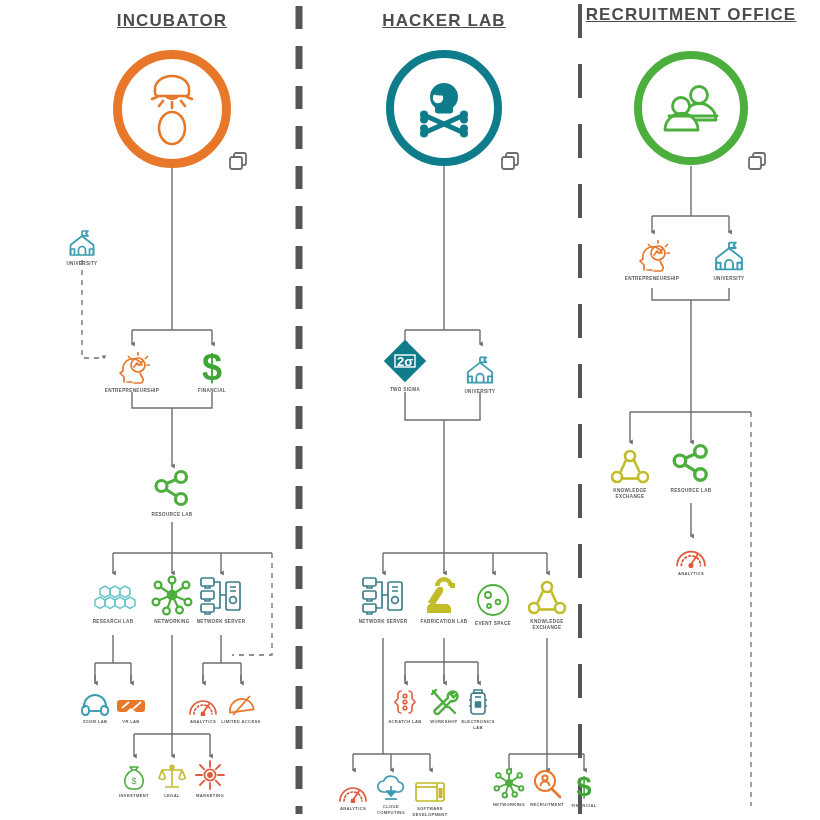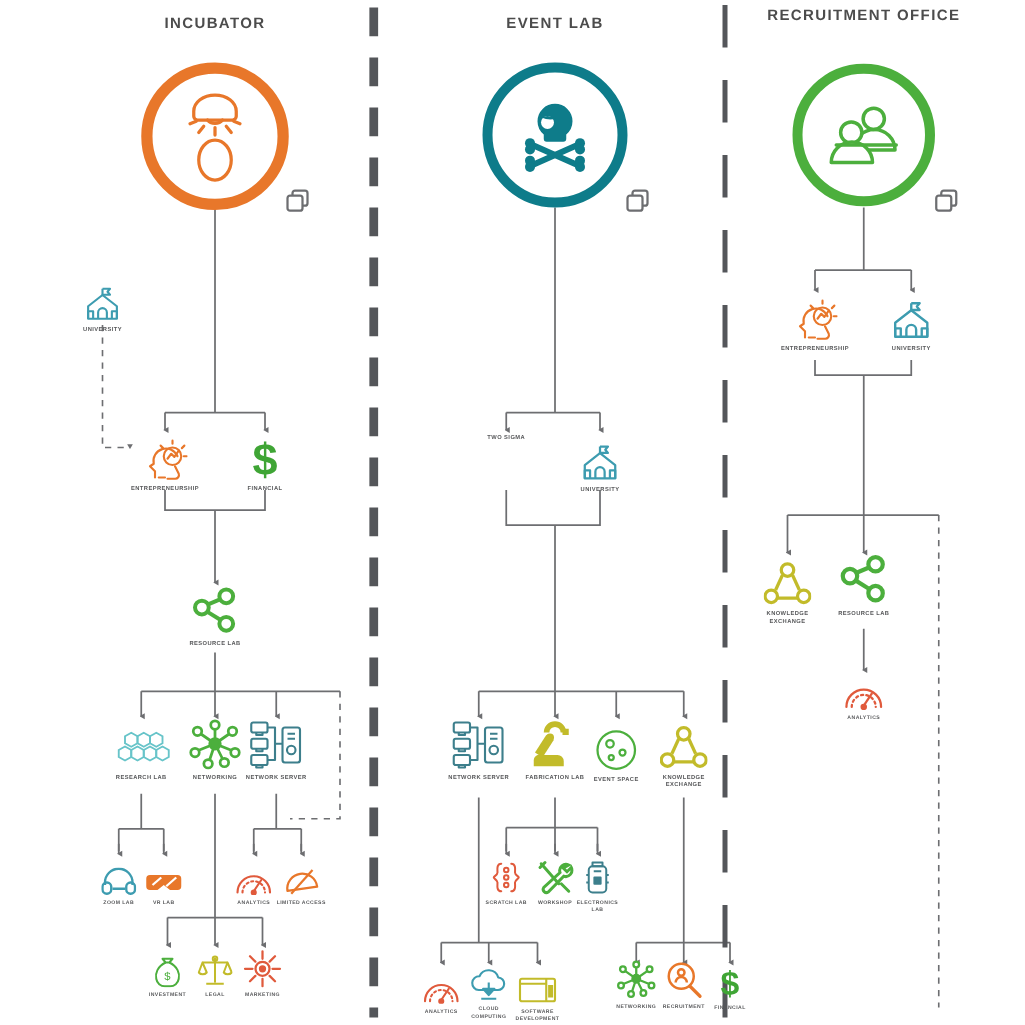--- a/index.html
+++ b/index.html
@@ -1,22 +1,22 @@
 <!DOCTYPE html>
 <html><head>
 <meta charset="utf-8">
 <style>
   html,body{margin:0;padding:0;background:#ffffff;}
   body{width:820px;height:820px;font-family:"Liberation Sans",sans-serif;color:#4a4a4a;overflow:hidden;}
   #stage{position:relative;width:820px;height:820px;}
   svg#canvas{position:absolute;left:0;top:0;width:820px;height:820px;}
 
   .col-title{
-    position:absolute;font-size:12px;letter-spacing:1.1px;font-weight:700;
-    color:#4c4c4c;text-align:right;white-space:nowrap;transform:translateX(-50%);
+    position:absolute;font-size:17px;letter-spacing:1.1px;font-weight:700;
+    color:#4c4c4c;text-align:right;white-space:nowrap;transform:translateX(-50%);text-decoration:underline;
   }
   .hub{
     position:absolute;border-radius:50%;background:#fff;box-sizing:border-box;
     display:flex;align-items:center;justify-content:center;transform:translate(-50%,-50%);
   }
   .dupicon{position:absolute;transform:translate(-50%,-50%);}
 
   .node{position:absolute;transform:translateX(-50%);text-align:center;width:120px;}
   .node .glyph{height:40px;display:flex;align-items:flex-end;justify-content:center;}
   .node .lbl{
@@ -112,21 +112,21 @@
       <path d="M751 412 L751 806"></path>
     </g>
 
     <g stroke-linecap="butt" fill="none">
       <path d="M299 6 L299 814" stroke="#54565A" stroke-width="7" stroke-dasharray="23 17"></path>
       <path d="M580 4 L580 814" stroke="#54565A" stroke-width="4" stroke-dasharray="34 26"></path>
     </g>
   </svg>
 
   <div class="col-title" style="left:172px;top:11px">INCUBATOR</div>
-  <div class="col-title" style="left:444px;top:11px">EVENT LAB</div>
+  <div class="col-title" style="left:444px;top:11px">HACKER LAB</div>
   <div class="col-title" style="left:691px;top:5px">RECRUITMENT OFFICE</div>
 
   <div class="hub" style="left:172px;top:109px;width:118px;height:118px;border:9px solid #E8772A">
     <svg width="62" height="76" viewBox="0 0 62 76">
       <g fill="none" stroke="#E8772A" stroke-width="2.6" stroke-linecap="round" stroke-linejoin="round">
         <path d="M14 18 a17 13 0 0 1 34 0 v4 a3 3 0 0 1 -3 3 h-28 a3 3 0 0 1 -3 -3 z"></path>
         <path d="M25 25 a7 5.5 0 0 0 12 0"></path>
         <path d="M22 30 l-4 5 M31 31 l0 6 M40 30 l4 5 M16 26 l-5 2 M46 26 l5 2"></path>
         <ellipse cx="31" cy="57" rx="13" ry="16"></ellipse>
       </g>
@@ -383,20 +383,27 @@
         <path d="M15 1 v6 M15 23 v6 M1 15 h6 M23 15 h6 M5 5 l4.3 4.3 M20.7 20.7 l4.3 4.3 M25 5 l-4.3 4.3 M9.3 20.7 L5 25"></path>
         <circle cx="15" cy="15" r="5.6"></circle>
             <circle cx="15" cy="15" r="2" fill="#E05A3C"></circle>
       </g>
         </svg>
     </div>
     <div class="lbl">MARKETING</div>
   </div>
 
   <div class="node" style="left:405px;top:344px">
+    <div class="glyph">
+      <svg width="46" height="46" viewBox="0 0 46 46">
+        <rect x="8" y="8" width="30" height="30" transform="rotate(45 23 23)" fill="#0E7C8A"></rect>
+        <rect x="13" y="17" width="20" height="12" fill="none" stroke="#fff" stroke-width="1.4"></rect>
+        <text x="23" y="28" text-anchor="middle" font-family="Liberation Sans, sans-serif" font-size="13" font-weight="700" fill="#fff">2σ</text>
+      </svg>
+    </div>
     <div class="lbl">TWO SIGMA</div>
   </div>
 
   <div class="node" style="left:480px;top:346px">
     <div class="glyph">
       <svg width="36" height="32" viewBox="0 0 34 30">
           <g fill="none" stroke="#3D9CB0" stroke-width="1.7" stroke-linejoin="round">
         <path d="M17 3 v5"></path>
             <path d="M17 3 h6 l-2 2.4 l2 2.4 h-6"></path>
         <path d="M17 8 L5.5 17 v10 h23 v-10 z"></path>

